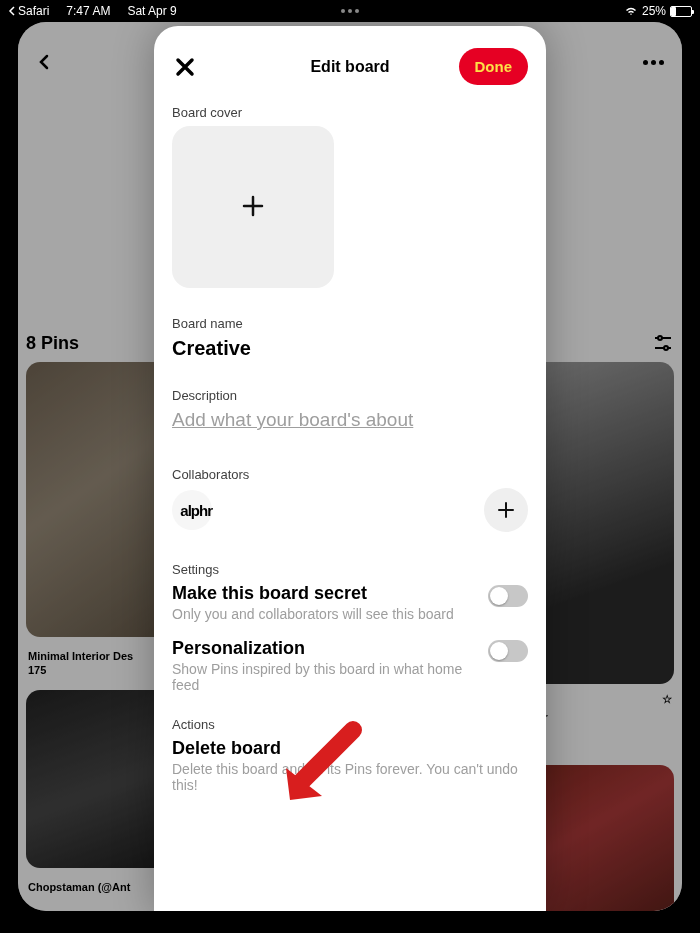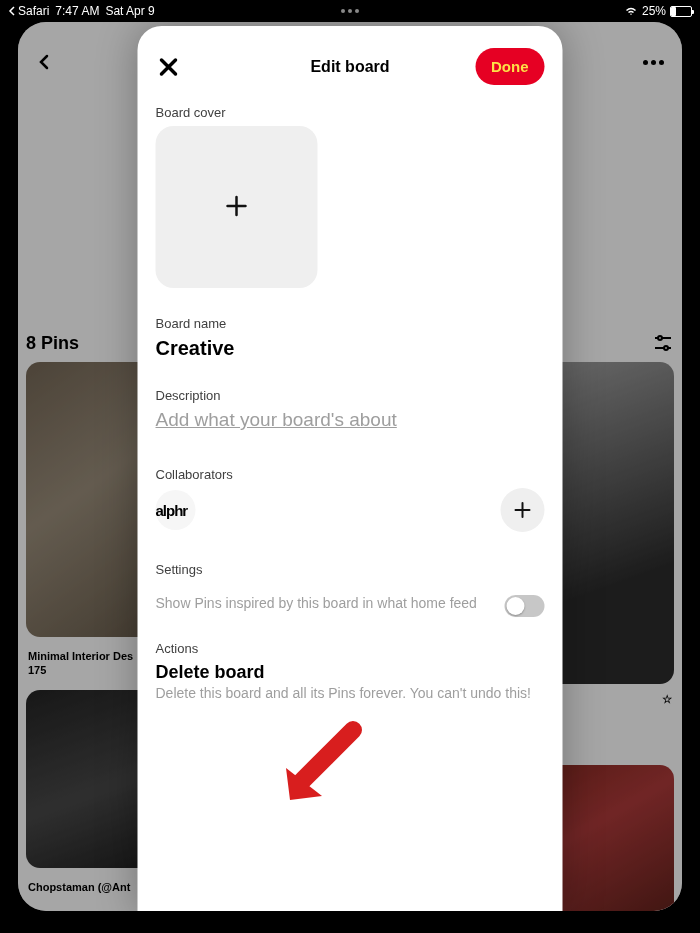--- a/index.html
+++ b/index.html
@@ -1,19 +1,19 @@
 <!DOCTYPE html>
 <html><head>
   <meta charset="utf-8">
   <style>
     * { margin: 0; padding: 0; box-sizing: border-box; font-family: -apple-system, BlinkMacSystemFont, "Segoe UI", Helvetica, Arial, sans-serif; }
     body { width: 700px; height: 933px; background: #000; position: relative; overflow: hidden; }
     
     .status-bar { height: 22px; background: #000; color: #fff; display: flex; align-items: center; justify-content: space-between; padding: 0 8px; font-size: 12px; font-weight: 500; }
-    .status-left { display: flex; align-items: flex-start; gap: 6px; }
+    .status-left { display: flex; align-items: flex-start; gap: 17px; }
     .status-right { display: flex; align-items: center; gap: 4px; }
     .safari-back { display: inline-flex; align-items: center; }
     .mid-dots { position: absolute; left: 50%; transform: translateX(-50%); display: flex; gap: 3px; }
     .mid-dots span { width: 4px; height: 4px; background: #888; border-radius: 50%; }
     .battery { width: 22px; height: 11px; border: 1px solid #fff; border-radius: 2px; position: relative; }
     .battery::after { content: ''; position: absolute; right: -3px; top: 3px; width: 2px; height: 4px; background: #fff; border-radius: 0 1px 1px 0; }
     .battery-fill { height: 100%; width: 25%; background: #fff; border-radius: 1px; }
     
     .device-frame { position: absolute; top: 22px; left: 18px; right: 18px; bottom: 22px; background: #fff; border-radius: 28px; overflow: hidden; }
     
@@ -33,36 +33,36 @@
     .bg-card-med { height: 178px; }
     .bg-card-med2 { height: 215px; }
     .bg-cap { font-size: 11px; line-height: 1.3; padding: 4px 2px; font-weight: 600; }
     
     .c1 { background: linear-gradient(145deg,#8a7a66 0%,#b5a690 40%,#6b5d4a 100%); }
     .c2 { background: linear-gradient(160deg,#2a2a2a 0%,#555 50%,#1a1a1a 100%); }
     .c4 { background: linear-gradient(150deg,#8a2a1a 0%,#c44 40%,#4a1a10 100%); }
     
     .dimmer { position: absolute; inset: 0; background: rgba(0,0,0,0.35); }
     
-    .modal { position: absolute; top: 4px; left: 50%; transform: translateX(-50%); width: 425px; height: 100%; background: #fff; border-radius: 24px 24px 0 0; box-shadow: 0 0 40px rgba(0,0,0,0.3); padding: 22px 18px; overflow: hidden; }
+    .modal { position: absolute; top: 4px; left: 50%; transform: translateX(-50%); width: 392px; height: 100%; background: #fff; border-radius: 24px 24px 0 0; box-shadow: 0 0 40px rgba(0,0,0,0.3); padding: 22px 18px; overflow: hidden; }
     
     .modal-header { display: flex; align-items: center; justify-content: space-between; margin-bottom: 20px; }
     .close-x { width: 26px; height: 26px; display: flex; align-items: center; justify-content: center; cursor: pointer; }
     .modal-title { font-size: 16px; font-weight: 600; position: absolute; left: 50%; transform: translateX(-50%); }
     .done-btn { background: #e60023; color: #fde047; border: none; border-radius: 22px; padding: 10px 16px; font-size: 15px; font-weight: 600; cursor: pointer; }
     
     .section-label { font-size: 13px; color: #404040; margin-bottom: 6px; margin-top: 18px; }
     .cover-box { width: 162px; height: 162px; background: #efefef; border-radius: 18px; display: flex; align-items: center; justify-content: center; cursor: pointer; }
     .plus { font-size: 32px; font-weight: 300; color: #111; }
     
     .name-val { font-size: 20px; font-weight: 700; }
     .desc-placeholder { font-size: 19px; color: #9e9e9e; text-decoration: underline; }
     
     .collab-row { display: flex; align-items: center; justify-content: space-between; }
-    .collab-avatar { width: 40px; height: 40px; border-radius: 50%; background: #f6f6f6; display: flex; align-items: center; justify-content: flex-start; font-size: 15px; font-weight: 700; letter-spacing: -1px; }
+    .collab-avatar { width: 40px; height: 40px; border-radius: 50%; background: #f6f6f6; display: flex; align-items: center; justify-content: flex-end; font-size: 15px; font-weight: 700; letter-spacing: -1px; }
     .add-collab { width: 44px; height: 44px; border-radius: 50%; background: #efefef; display: flex; align-items: center; justify-content: center; font-size: 24px; cursor: pointer; }
     
     .setting-row { display: flex; justify-content: space-between; align-items: flex-start; }
     .setting-text { flex: 1; padding-right: 10px; }
     .setting-title { font-size: 18px; font-weight: 700; }
     .setting-sub { font-size: 14px; color: #9e9e9e; margin-top: 2px; }
     .toggle { width: 40px; height: 22px; background: #c7c7c7; border-radius: 11px; position: relative; cursor: pointer; flex-shrink: 0; margin-top: 2px; }
     .toggle::after { content: ''; position: absolute; width: 18px; height: 18px; background: #fff; border-radius: 50%; top: 2px; left: 2px; box-shadow: 0 1px 2px rgba(0,0,0,0.3); }
     
     .action-title { font-size: 18px; font-weight: 700; }
@@ -179,22 +179,30 @@
           <span>alphr</span>
         </div>
       <div class="add-collab">
         <svg width="18" height="18" viewBox="0 0 18 18">
             <path d="M9 2 V16 M2 9 H16" stroke="#111" stroke-width="2" stroke-linecap="round"></path>
           </svg>
       </div>
     </div>
 
     <div class="section-label" style="margin-top:30px">Settings</div>
+    <div class="setting-row">
+      <div class="setting-text">
+        <div class="setting-title">Make this board secret</div>
+        <div class="setting-sub">Only you and collaborators will see this board</div>
+      </div>
+      <div class="toggle"></div>
+    </div>
     <div class="setting-row" style="margin-top:16px">
       <div class="setting-text">
+        <div class="setting-title">Personalization</div>
         <div class="setting-sub">Show Pins inspired by this board in what home feed</div>
       </div>
       <div class="toggle"></div>
     </div>
 
     <div class="section-label" style="margin-top:24px">Actions</div>
     <div>
       <div class="action-title">Delete board</div>
       <div class="action-sub">Delete this board and all its Pins forever. You can't undo this!</div>
     </div>

